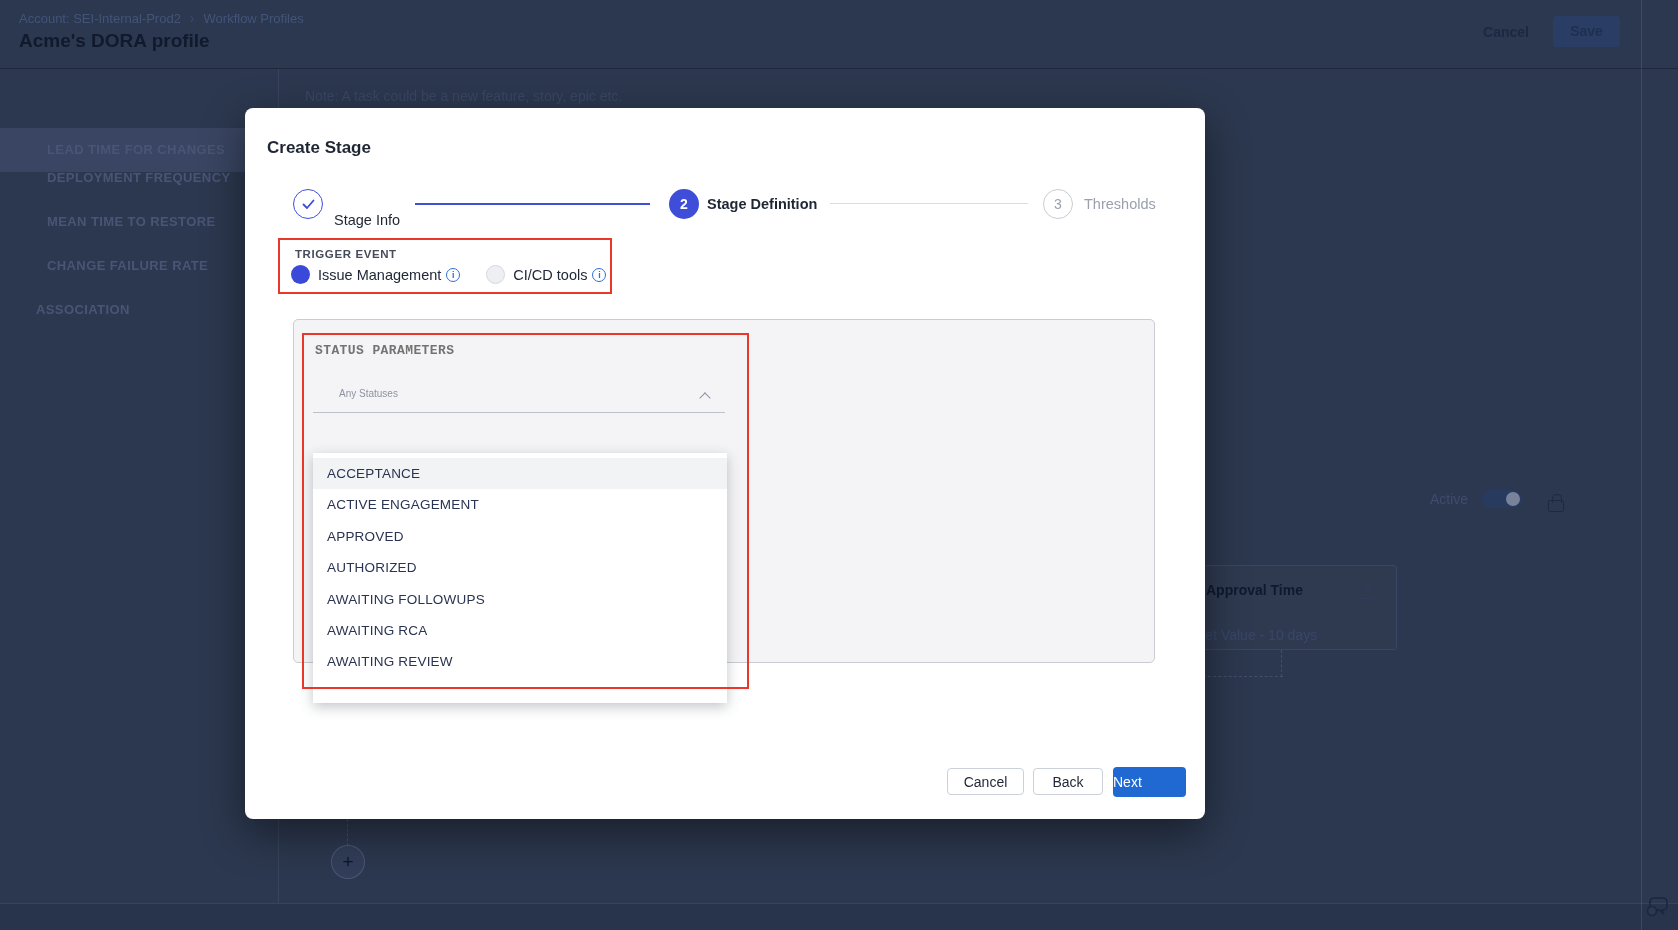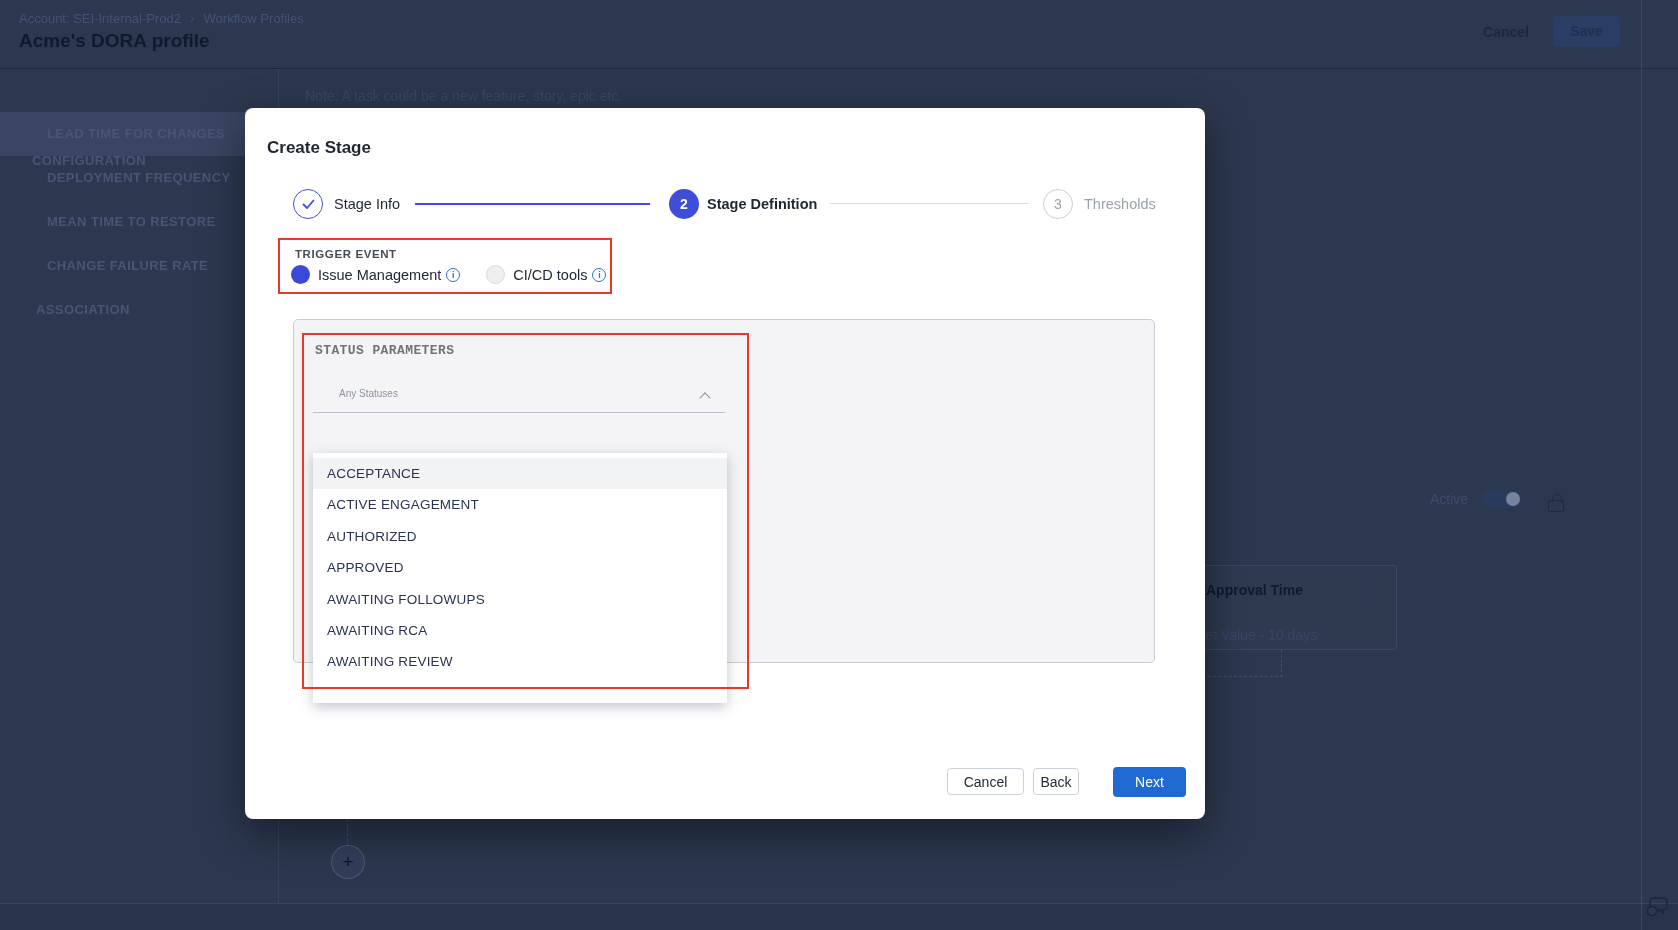--- a/index.html
+++ b/index.html
@@ -45,21 +45,21 @@
   
   .modal { position:absolute; left:245px; top:108px; width:960px; height:711px; background:#ffffff; border-radius:8px; box-shadow:0 14px 44px rgba(0,0,0,0.45); }
   .modal-title { position:absolute; left:22px; top:137px; top:30px; font-size:17px; font-weight:bold; color:#1f2633; }
   .modal-title { top:30px; }
 
   .step-circle { position:absolute; width:30px; height:30px; border-radius:50%; display:flex; align-items:center; justify-content:center; cursor:pointer; }
   .step1 { left:48px; top:81px; border:1.6px solid #3f4ed8; background:#fff; }
   .step2 { left:424px; top:81px; background:#3f4ed8; color:#fff; font-size:14px; font-weight:bold; }
   .step3 { left:798px; top:81px; border:1.6px solid #c9cdd4; color:#9aa1ad; font-size:14px; }
   .step-label { position:absolute; top:88px; font-size:14.5px; color:#1f2633; }
-  .lbl1 { left:89px; }
+  .lbl1 { left:89px;margin-top:16px; }
   .lbl2 { left:462px; font-weight:bold; }
   .lbl3 { left:839px; color:#9aa1ad; }
   .conn-blue { position:absolute; left:170px; top:95px; width:235px; height:2px; background:#3f4ed8; }
   .conn-gray { position:absolute; left:585px; top:95px; width:198px; height:1px; background:#d9dce1; }
 
   .trigger-label { position:absolute; left:50px; top:140px; font-size:11.5px; font-weight:bold; letter-spacing:.6px; color:#454c59; }
   .radio-row { position:absolute; left:46px; top:157px; height:19px; display:flex; align-items:center; }
   .radio-option { display:flex; align-items:center; cursor:pointer; }
   .radio { width:19px; height:19px; border-radius:50%; }
   .radio.on { background:#3b49d8; }
@@ -72,22 +72,22 @@
   .param-label { position:absolute; left:70px; top:235px; font-size:13px; font-weight:bold; letter-spacing:.4px; color:#737373;font-family:Liberation Mono, monospace; }
   .dd-input { position:absolute; left:68px; top:272px; width:412px; height:33px; border-bottom:1px solid #bcc1cb; cursor:pointer; }
   .dd-value { position:absolute; left:26px; top:8px; font-size:10px; color:#8d93a3; }
   .chev-up { position:absolute; right:16px; top:14px; width:8px; height:8px; border-top:1.6px solid #8d93a3; border-right:1.6px solid #8d93a3; transform:rotate(-45deg); }
   .dd-panel { position:absolute; left:68px; top:309px; width:414px; height:250px; background:#fff; box-shadow:0 4px 12px rgba(40,50,70,0.28); padding-top:5px; overflow:hidden;margin-top:36px; }
   .dd-item { height:31.4px; line-height:31.4px; padding-left:14px; font-size:13.5px; color:#2a3352; letter-spacing:.2px; cursor:pointer; }
   .dd-item.hl { background:#f2f3f5; }
 
   .foot-btn { position:absolute; top:660px; height:27px; border:1px solid #ccd1d9; border-radius:4px; background:#fff; font-size:14px; color:#1f2633; text-align:center; line-height:26px; cursor:pointer; }
   .foot-cancel { left:702px; width:77px; }
-  .foot-back { left:788px; width:46px; }
-  .foot-next { left:868px; top:659px; width:73px; height:30px; background:#2169d2; border:none; border-radius:4px; color:#fff; font-size:14px; text-align:center; line-height:30px; cursor:pointer; position:absolute; }
+  .foot-back { left:788px; width:70px; }
+  .foot-next { left:868px; top:659px; width:73px; height:30px; background:#2169d2; border:none; border-radius:4px; color:#fff; font-size:14px; text-align:left; line-height:30px; cursor:pointer; position:absolute; }
 
   
   .anno { position:absolute; border:2px solid #e8382a; z-index:30; pointer-events:none; }
   .anno1 { left:278px; top:238px; width:334px; height:56px; }
   .anno2 { left:302px; top:333px; width:447px; height:356px; }
 
   .check-svg { display:block; }
 </style>
 </head>
 <body>
@@ -100,21 +100,21 @@
       <span class="sep">›</span>
       <span>Workflow Profiles</span>
     </div>
     <div class="page-title">Acme's DORA profile</div>
     <div class="hdr-cancel">Cancel</div>
     <div class="hdr-save">Save</div>
     <div class="hdr-divider"></div>
 
     <div class="sidebar">
       <div class="side-section">CONFIGURATION</div>
-      <div class="side-item active" style="top:43px;">LEAD TIME FOR CHANGES</div>
+      <div class="side-item active" style="top:59px;">LEAD TIME FOR CHANGES</div>
       <div class="side-item" style="top:131px;">MEAN TIME TO RESTORE</div>
       <div class="side-item" style="top:87px;">DEPLOYMENT FREQUENCY</div>
       <div class="side-item" style="top:175px;">CHANGE FAILURE RATE</div>
       <div class="side-item side-assoc" style="top:219px;">ASSOCIATION</div>
     </div>
 
     <div class="note">Note: A task could be a new feature, story, epic etc.</div>
 
     <div class="active-row">
       <span class="active-label">Active</span>
@@ -183,22 +183,22 @@
     <div class="param-box"></div>
     <div class="param-label">STATUS PARAMETERS</div>
     <div class="dd-input">
       <span class="dd-value">Any Statuses</span>
       <span class="chev-up"></span>
     </div>
     <div class="dd-panel">
 
     <div class="dd-item hl">ACCEPTANCE</div>
         <div class="dd-item">ACTIVE ENGAGEMENT</div>
+        <div class="dd-item">APPROVED</div>
         <div class="dd-item">AUTHORIZED</div>
-        <div class="dd-item">APPROVED</div>
         <div class="dd-item">AWAITING FOLLOWUPS</div>
         <div class="dd-item">AWAITING RCA</div>
         <div class="dd-item">AWAITING REVIEW</div>
       </div>
 
     <div class="foot-btn foot-cancel">Cancel</div>
     <div class="foot-btn foot-back">Back</div>
     <div class="foot-next">Next</div>
   </div>
 

